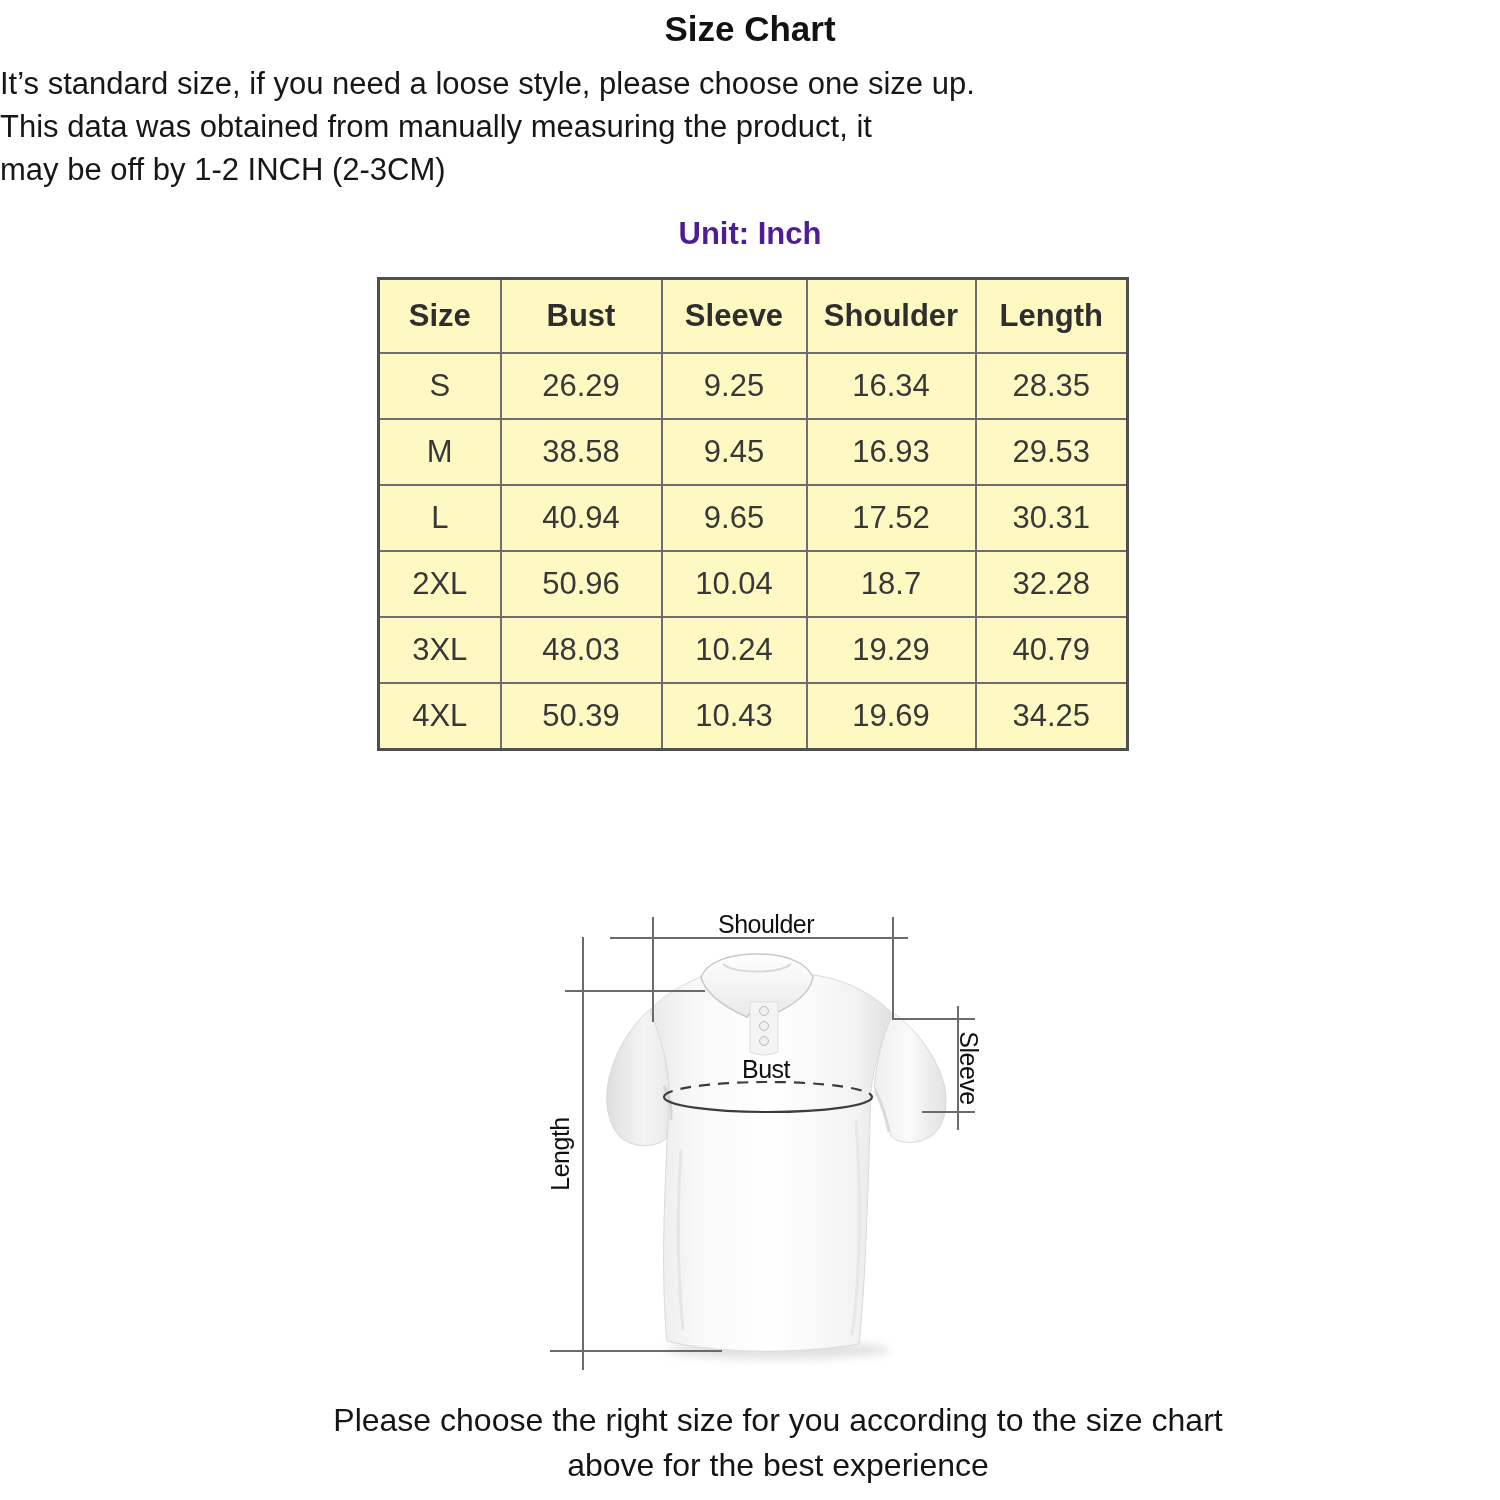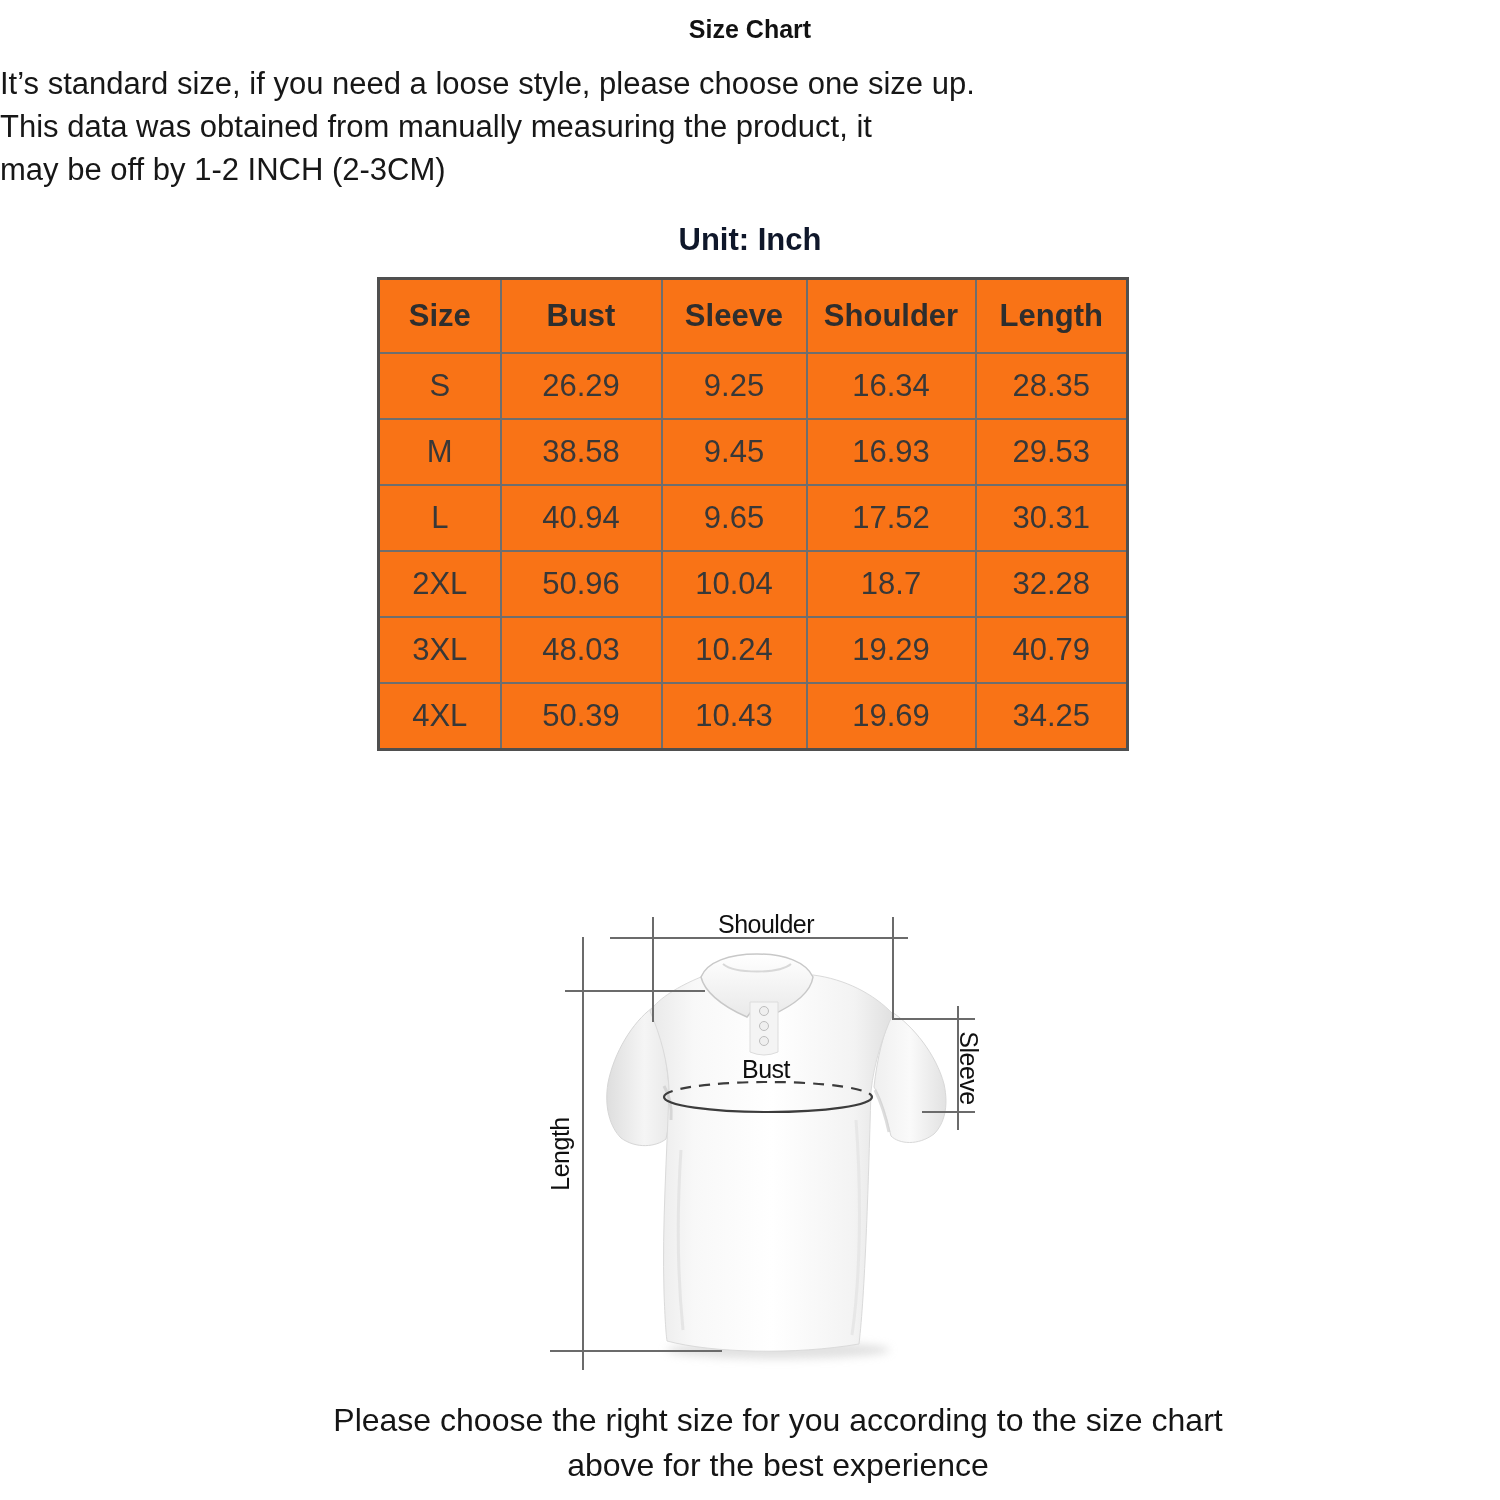--- a/index.html
+++ b/index.html
@@ -5,41 +5,41 @@
   html,body{margin:0;padding:0;background:#ffffff;}
   body{
     width:1500px;height:1500px;
     font-family:"Liberation Sans",sans-serif;
     color:#141414;
   }
   .canvas{position:relative;width:1500px;height:1500px;overflow:hidden;background:#fff;}
 
   .title{
     position:absolute;top:6px;left:0;width:100%;
-    text-align:center;font-size:25px;font-weight:700;line-height:46px;color:#121212;
+    text-align:center;font-size:35px;font-weight:700;line-height:46px;color:#121212;
   }
   .subtitle{
     position:absolute;top:62px;left:0;width:100%;
     font-size:31px;line-height:43px;color:#171717;
   }
   .unit{
     position:absolute;top:212px;left:0;width:100%;
-    text-align:center;font-size:31px;font-weight:700;line-height:44px;color:#0f172a;margin-top:6px;
+    text-align:center;font-size:31px;font-weight:700;line-height:44px;color:#4c1d95;
   }
 
   table.size-table{
     position:absolute;left:377px;top:277px;width:749px;
     border-collapse:collapse;table-layout:fixed;
     border:3px solid #4f4f4f;
     font-size:31px;color:#383838;
   }
   .size-table th,.size-table td{
     border:2px solid #6e6e6e;
     text-align:center;vertical-align:middle;
-    padding:0;background:#f97316;
+    padding:0;background:#fef9c3;
   }
   .size-table th{height:72px;font-weight:700;color:#2e2e2e;}
   .size-table td{height:64px;font-weight:400;}
 
   svg.diagram{position:absolute;left:500px;top:895px;width:500px;height:500px;}
   .mline{stroke:#6b6b6b;stroke-width:2;fill:none;}
   .bustline{stroke:#3c3c3c;stroke-width:2.2;fill:none;}
   .dlabel{font-family:"Liberation Sans",sans-serif;font-size:25px;fill:#101010;letter-spacing:-0.5px;}
 
   .footer{

